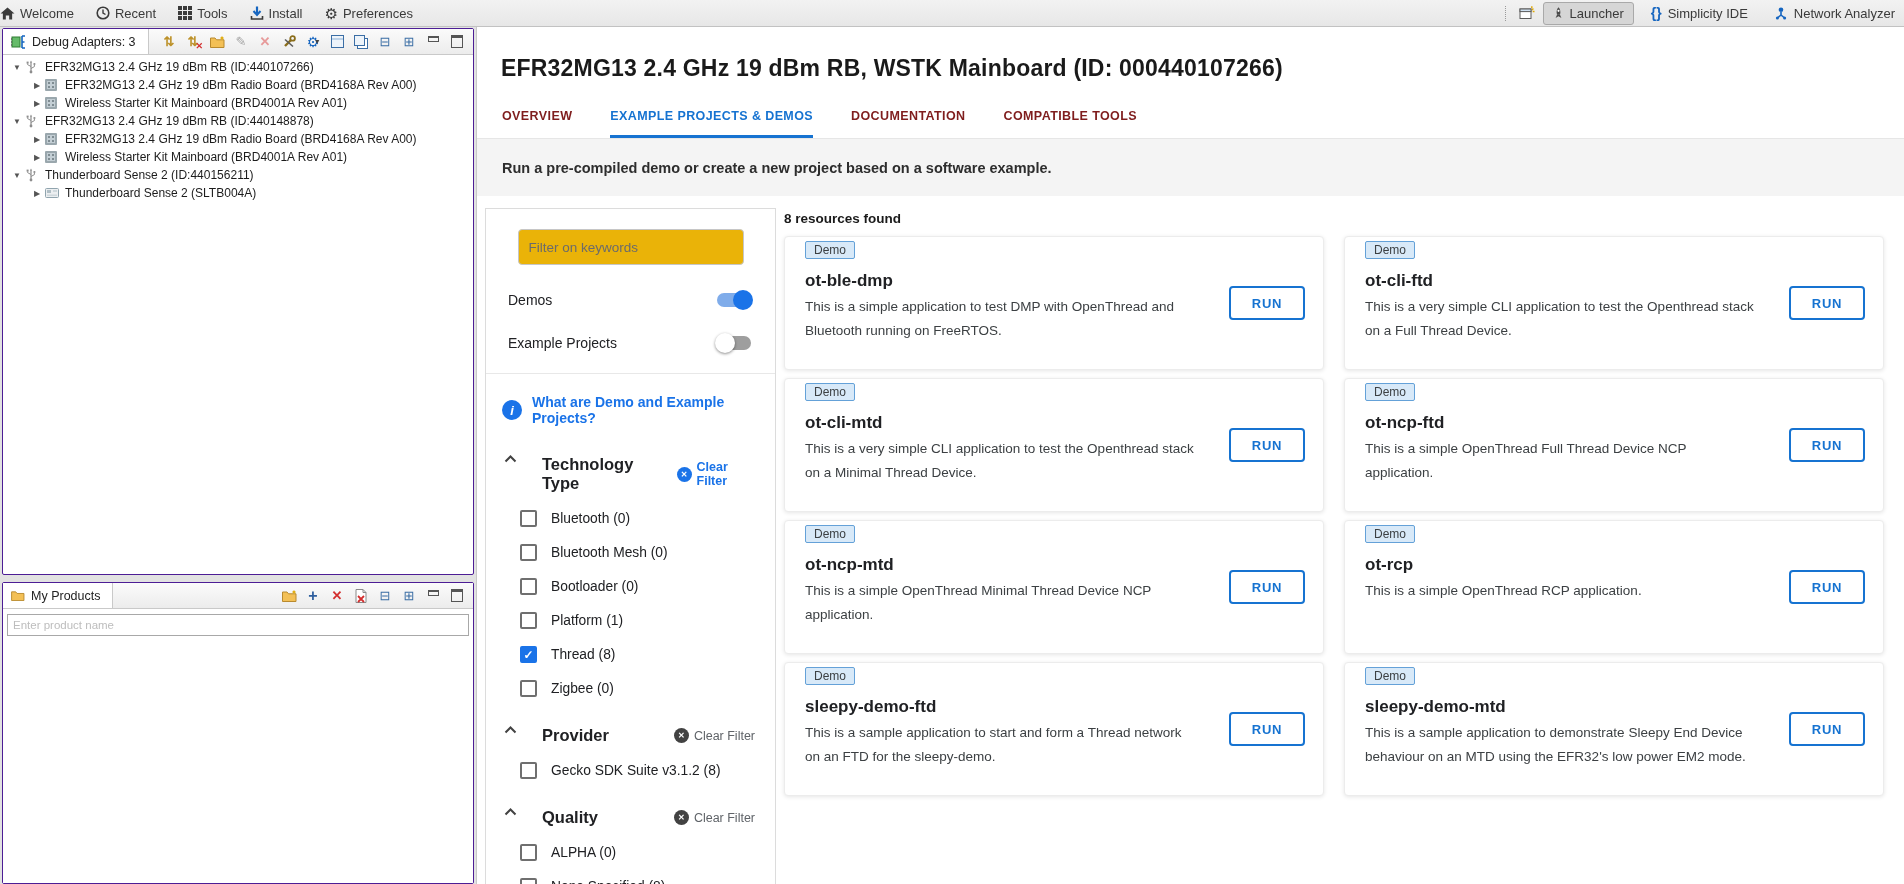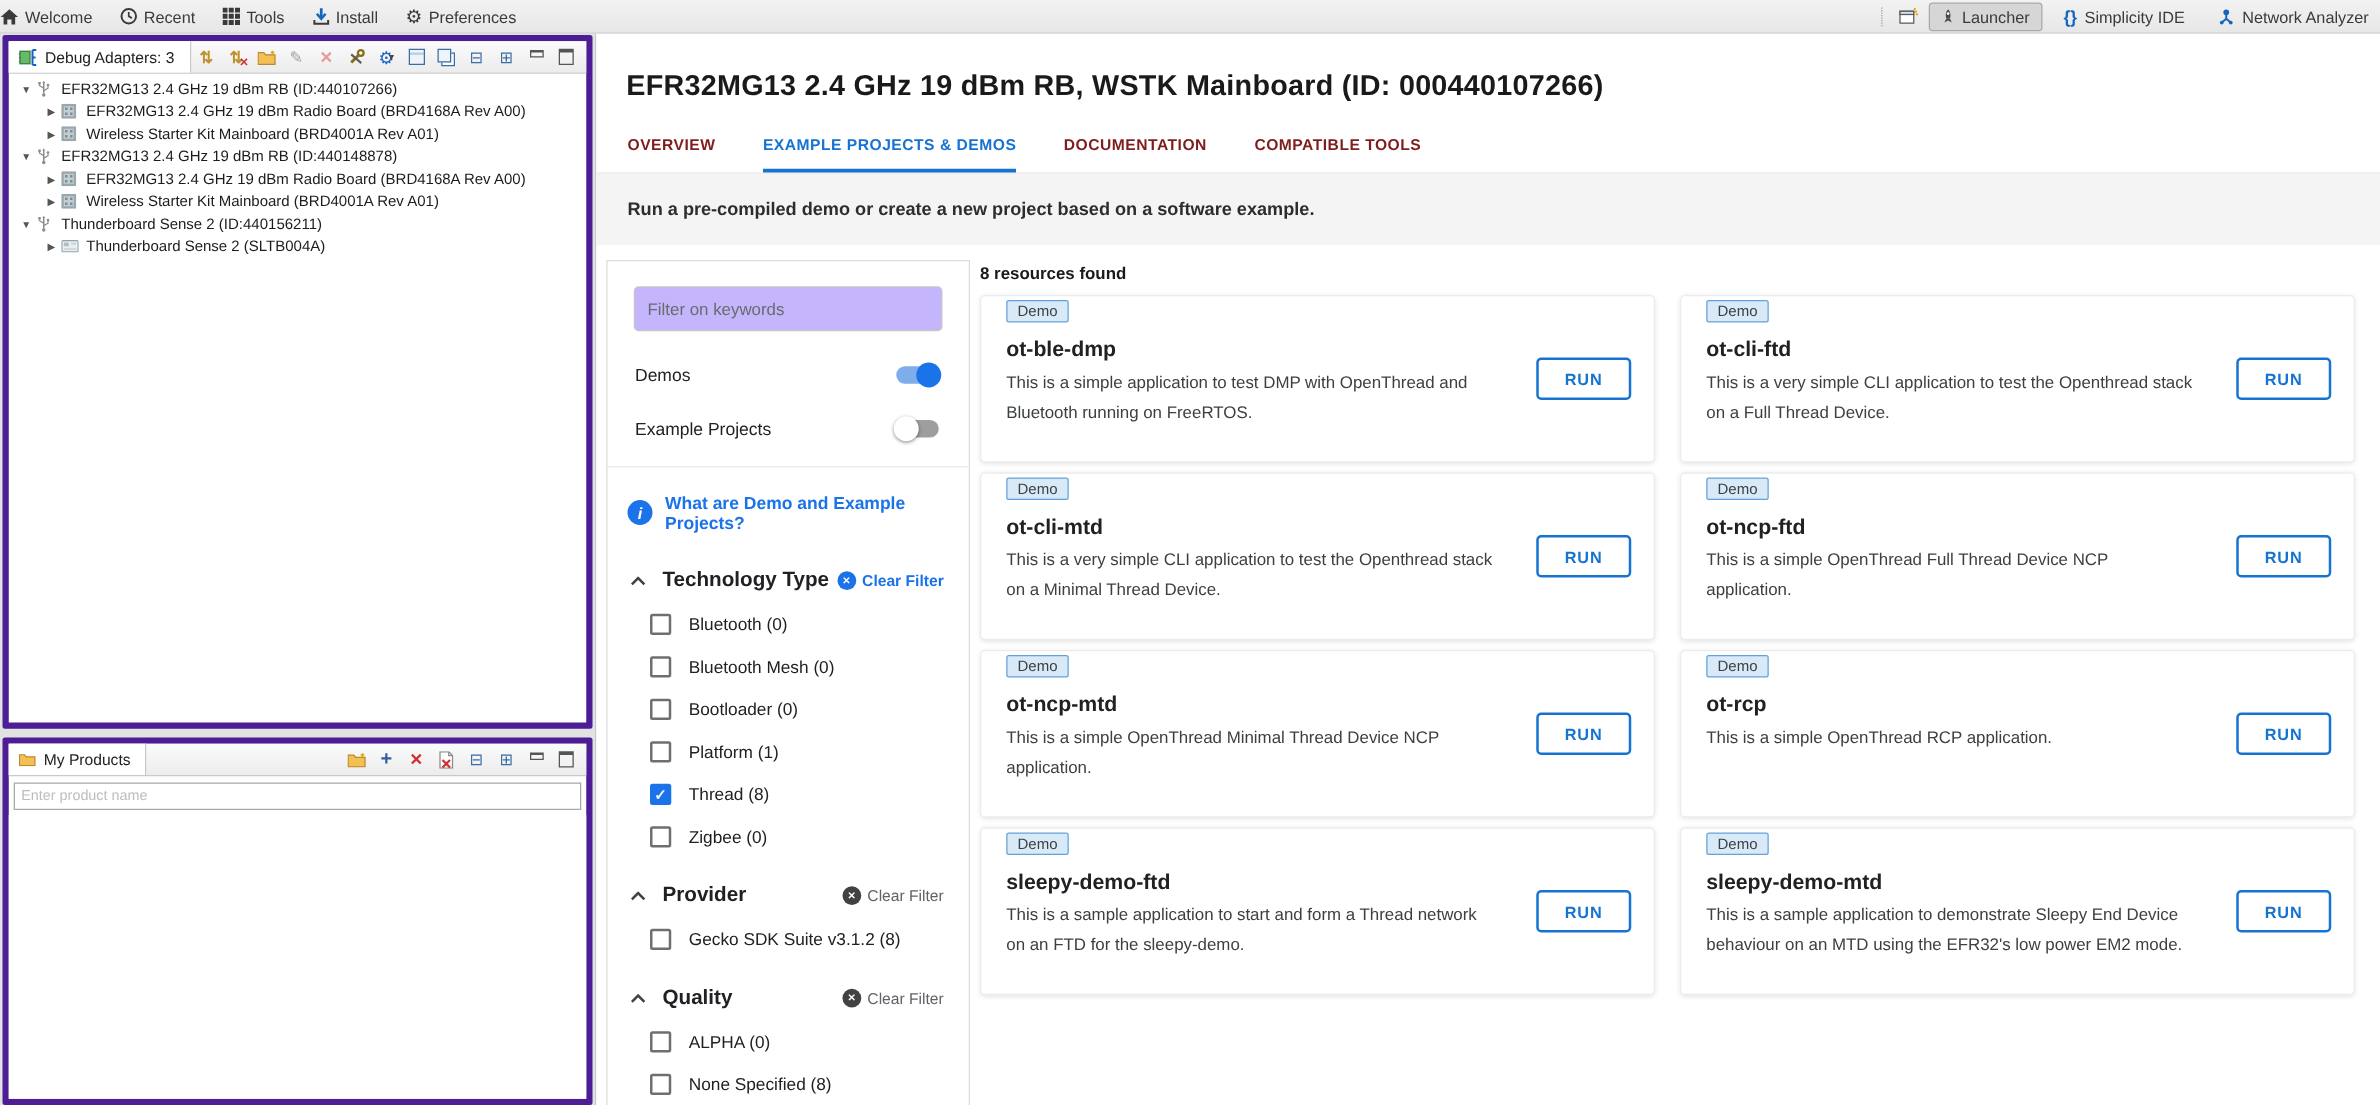--- a/index.html
+++ b/index.html
@@ -16,21 +16,21 @@
   .tb-sep{width:1px;height:15px;border-left:1px dotted #9a9a9a;margin:0 4px;}
   .persp{display:flex;align-items:center;gap:6px;font-size:13px;color:#3a3a3a;
     padding:3px 9px;border-radius:3px;cursor:pointer;}
   .persp.active{background:#d6d6d6;border:1px solid #a9a9a9;}
   .braces{color:#1565c0;font-weight:bold;font-size:14px;}
 
   
   .workbench{flex:1;display:flex;min-height:0;background:#e2e2e2;}
   .left-col{width:476px;flex:0 0 auto;display:flex;flex-direction:column;
     background:#e2e2e2;border-right:1px solid #c9c9c9;}
-  .panel{background:#fff;border:5px solid #4c1d95;border-radius:2px;
+  .panel{background:#fff;border:1px solid #4c1d95;border-radius:2px;
     margin:1px 2px 0 2px;display:flex;flex-direction:column;min-height:0;}
   .debug-panel{height:545px;flex:0 0 auto;}
   .products-panel{flex:1;margin-top:7px;}
   .panel-header{height:25px;flex:0 0 auto;background:linear-gradient(#fbfbfb,#ececec);
     border-bottom:1px solid #c9c9c9;display:flex;align-items:center;}
   .view-tab{height:100%;display:flex;align-items:center;gap:6px;padding:0 12px 0 8px;
     background:#fff;border-right:1px solid #c9c9c9;font-size:12.5px;color:#222;box-sizing:border-box;}
   .panel-tools{margin-left:auto;display:flex;align-items:center;gap:8px;padding-right:8px;}
   .ticon{width:16px;height:16px;display:flex;align-items:center;justify-content:center;
     font-size:13px;line-height:1;position:relative;cursor:pointer;}
@@ -70,38 +70,38 @@
   .tabs{display:flex;gap:38px;margin-top:27px;padding-left:25px;border-bottom:1px solid #e6e6e6;}
   .tab{padding-bottom:15px;font-size:12.5px;font-weight:bold;letter-spacing:.4px;
     color:#7f1d1d;cursor:pointer;}
   .tab.active{color:#1673d1;box-shadow:inset 0 -3px 0 #1673d1;}
   .banner{height:57px;flex:0 0 auto;background:#f4f4f4;display:flex;align-items:center;
     padding-left:25px;font-size:14.5px;font-weight:bold;color:#2d2d2d;}
   .content{flex:1;display:flex;padding:12px 0 0 8px;min-height:0;}
 
   
   .filter-sidebar{width:291px;flex:0 0 auto;border:1px solid #dcdcdc;background:#fff;height:740px;box-sizing:border-box;}
-  .filter-input{display:block;margin:20px auto 0;width:247px;height:36px;border:1px solid #c6c6c6;
-    border-radius:4px;background:#c4b5fd;padding:0 10px;font-size:13.5px;box-sizing:border-box;
+  .filter-input{display:block;margin:20px auto 0;width:226px;height:36px;border:1px solid #c6c6c6;
+    border-radius:4px;background:#eab308;padding:0 10px;font-size:13.5px;box-sizing:border-box;
     color:#333;font-family:inherit;outline:none;}
   .filter-input::placeholder{color:#6b6b6b;}
   .toggle-row{display:flex;align-items:center;justify-content:space-between;margin:27px 24px 0 22px;}
   .toggle-label{font-size:14px;color:#202124;}
   .toggle{position:relative;width:34px;height:14px;border-radius:7px;flex:0 0 auto;cursor:pointer;}
   .toggle.on{background:#7facea;}
   .toggle.off{background:#9e9e9e;}
   .knob{position:absolute;top:-3px;width:20px;height:20px;border-radius:50%;}
   .on .knob{right:-2px;background:#1a73e8;}
   .off .knob{left:-2px;background:#fff;box-shadow:0 1px 3px rgba(0,0,0,.45);}
   .sidebar-divider{margin-top:22px;border-top:1px solid #e8e8e8;}
   .info-row{display:flex;align-items:center;gap:10px;margin:20px 16px 0;cursor:pointer;}
   .info-icon{width:20px;height:20px;border-radius:50%;background:#1a73e8;color:#fff;font-size:13px;
     font-weight:bold;font-style:italic;display:flex;align-items:center;justify-content:center;flex:0 0 auto;}
   .info-link{font-size:14px;font-weight:bold;color:#1a73e8;}
-  .section-header{display:flex;align-items:center;margin:29px 20px 0 18px;}
+  .section-header{display:flex;margin:29px 20px 0 18px;gap:12px;}
   .chev{flex:0 0 auto;}
   .section-title{font-size:16.5px;font-weight:bold;color:#202124;margin-left:13px;}
   .clear-filter{margin-left:auto;display:flex;align-items:center;gap:5px;font-size:12.5px;cursor:pointer;}
   .cf-icon{width:15px;height:15px;border-radius:50%;color:#fff;font-size:8px;font-weight:bold;
     display:flex;align-items:center;justify-content:center;flex:0 0 auto;}
   .clear-filter.active{color:#1a73e8;font-weight:bold;}
   .clear-filter.active .cf-icon{background:#1a73e8;}
   .clear-filter.inactive{color:#5f6368;}
   .clear-filter.inactive .cf-icon{background:#424242;}
   .option-row{display:flex;align-items:center;gap:14px;margin:17px 0 0 34px;cursor:pointer;}

